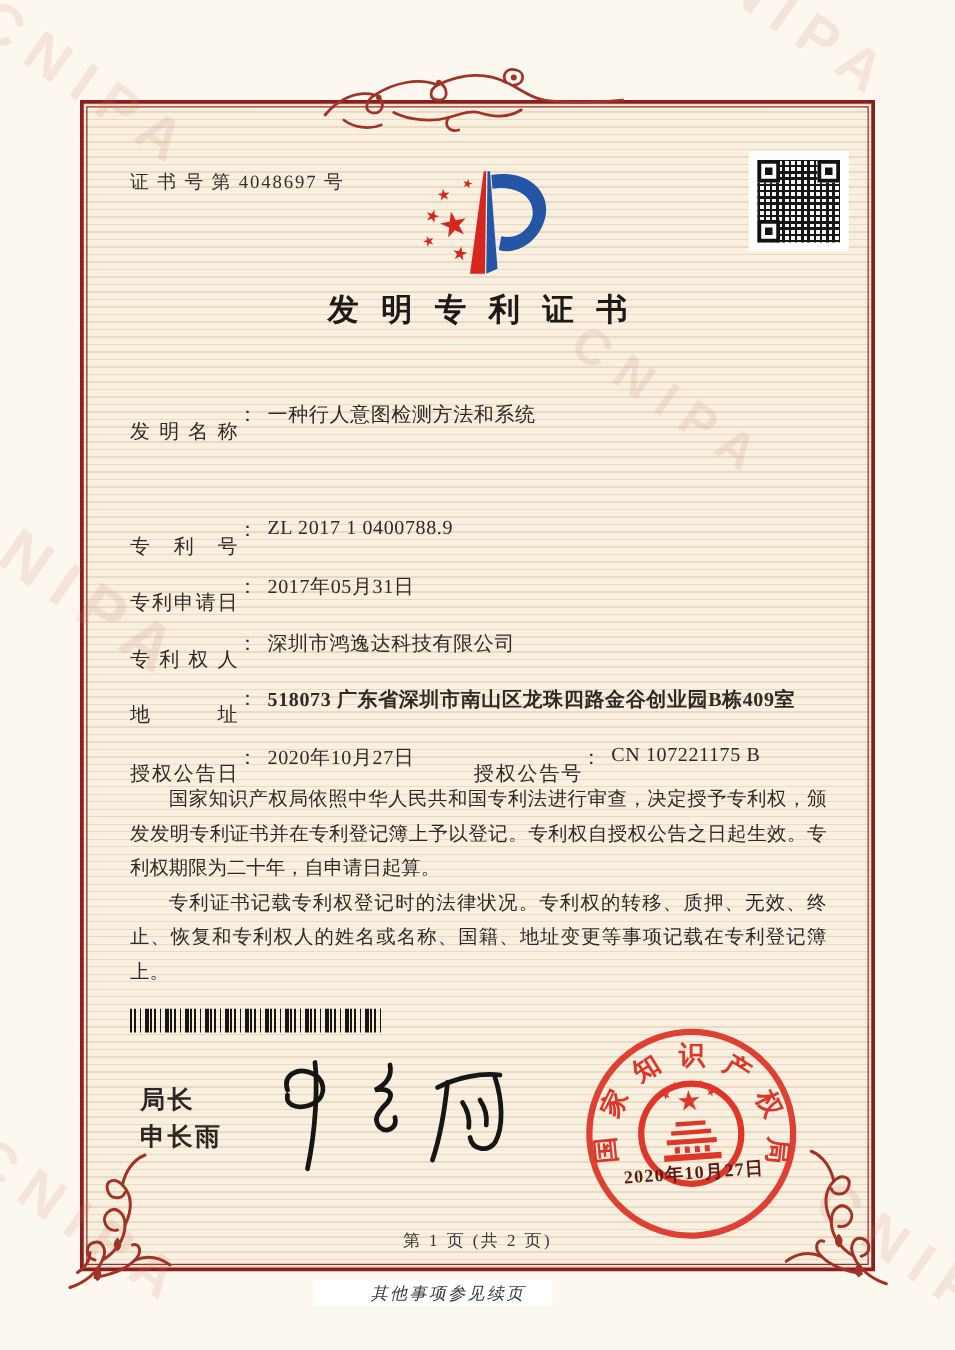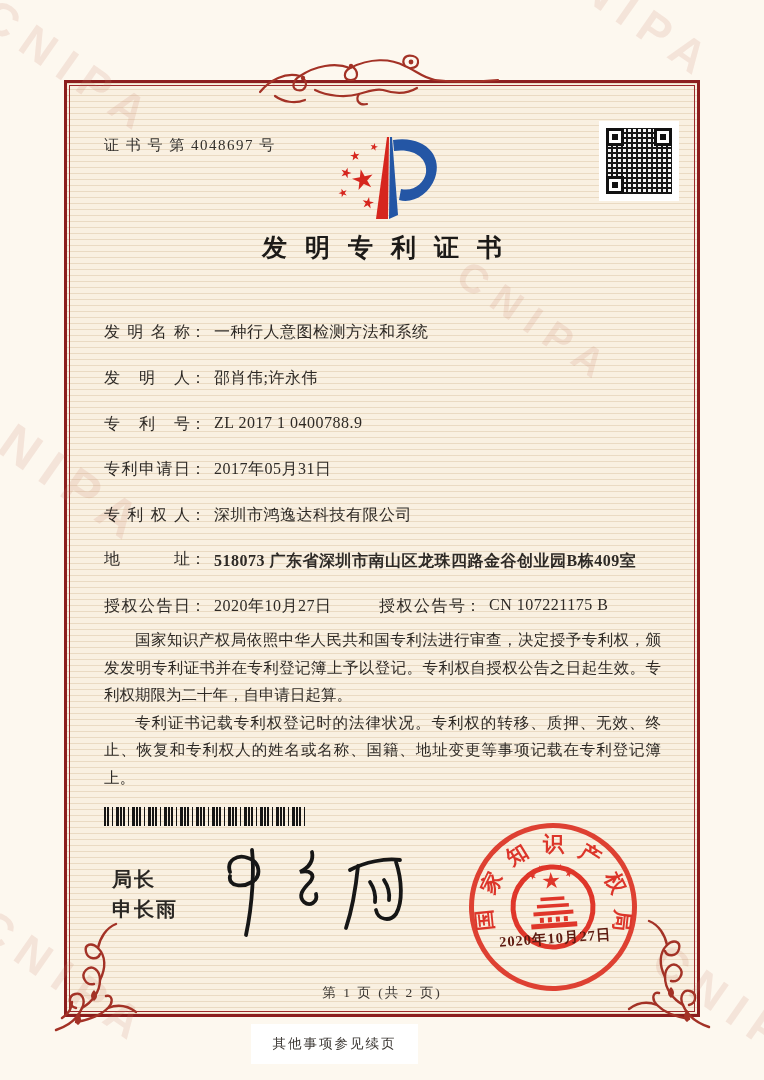--- a/index.html
+++ b/index.html
@@ -55,20 +55,21 @@
     position:absolute;left:0;top:231px;width:764px;text-align:center;
     font-size:25px;font-weight:600;letter-spacing:18px;text-indent:18px;color:#1c1a18;
   }
 
   
   .frow{position:absolute;left:104px;font-size:16px;color:#2e2a26;}
   .flabel{
     display:inline-block;width:86px;
     text-align:justify;text-align-last:justify;
     vertical-align:top;
+    margin-top:13px;
   }
   .fcolon{vertical-align:top;}
   .fvalue{margin-left:8px;letter-spacing:0.5px;vertical-align:top;}
   .fvalue.wrapv{display:inline-block;width:440px;line-height:23px;font-weight:bold;}
   .grant2{position:absolute;left:275px;top:0;white-space:nowrap;}
 
   
   .paras{
     position:absolute;left:104px;top:626px;width:557px;
     font-size:15.5px;line-height:27.5px;text-align:justify;color:#2e2a26;
@@ -106,23 +107,23 @@
     position:absolute;left:0;top:106px;width:168px;text-align:center;
     font-size:14.5px;font-weight:bold;color:#5d1a10;letter-spacing:1px;
   }
 
   
   .page-ind{
     position:absolute;left:0;top:984px;width:764px;text-align:center;
     font-size:13.5px;color:#3a3632;letter-spacing:2px;
   }
   .note-strip{
-    position:absolute;left:251px;top:1024px;width:167px;height:40px;
+    position:absolute;left:251px;top:1024px;width:167px;height:21px;
     background:#ffffff;display:flex;align-items:center;justify-content:center;
-    font-size:13.5px;color:#3a3632;letter-spacing:2px;z-index:4;
+    font-size:13.5px;font-style:italic;color:#3a3632;letter-spacing:2px;z-index:4;padding-left:24px;
   }
 
   .orn{position:absolute;z-index:3;}
 </style>
 </head>
 <body>
 
 <div class="wm" style="left:-30px;top:40px;font-size:46px">CNIPA</div>
 <div class="wm" style="left:530px;top:-15px;font-size:46px">CNIPA</div>
 <div class="wm" style="left:445px;top:300px;font-size:40px">CNIPA</div>
@@ -208,23 +209,20 @@
     <div class="qr-grid"></div>
     <div class="qf tl"></div>
     <div class="qf tr"></div>
     <div class="qf bl"></div>
   </div>
 
   <div class="title">发明专利证书</div>
 
   <div class="frow" style="top:322px">
     <span class="flabel">发明名称</span><span class="fcolon">：</span><span class="fvalue">一种行人意图检测方法和系统</span>
-  </div>
-  <div class="frow" style="top:368px">
-    <span class="flabel">发明人</span><span class="fcolon">：</span><span class="fvalue">邵肖伟;许永伟</span>
   </div>
   <div class="frow" style="top:414px">
     <span class="flabel">专利号</span><span class="fcolon">：</span><span class="fvalue">ZL 2017 1 0400788.9</span>
   </div>
   <div class="frow" style="top:459px">
     <span class="flabel">专利申请日</span><span class="fcolon">：</span><span class="fvalue">2017年05月31日</span>
   </div>
   <div class="frow" style="top:505px">
     <span class="flabel">专利权人</span><span class="fcolon">：</span><span class="fvalue">深圳市鸿逸达科技有限公司</span>
   </div>

